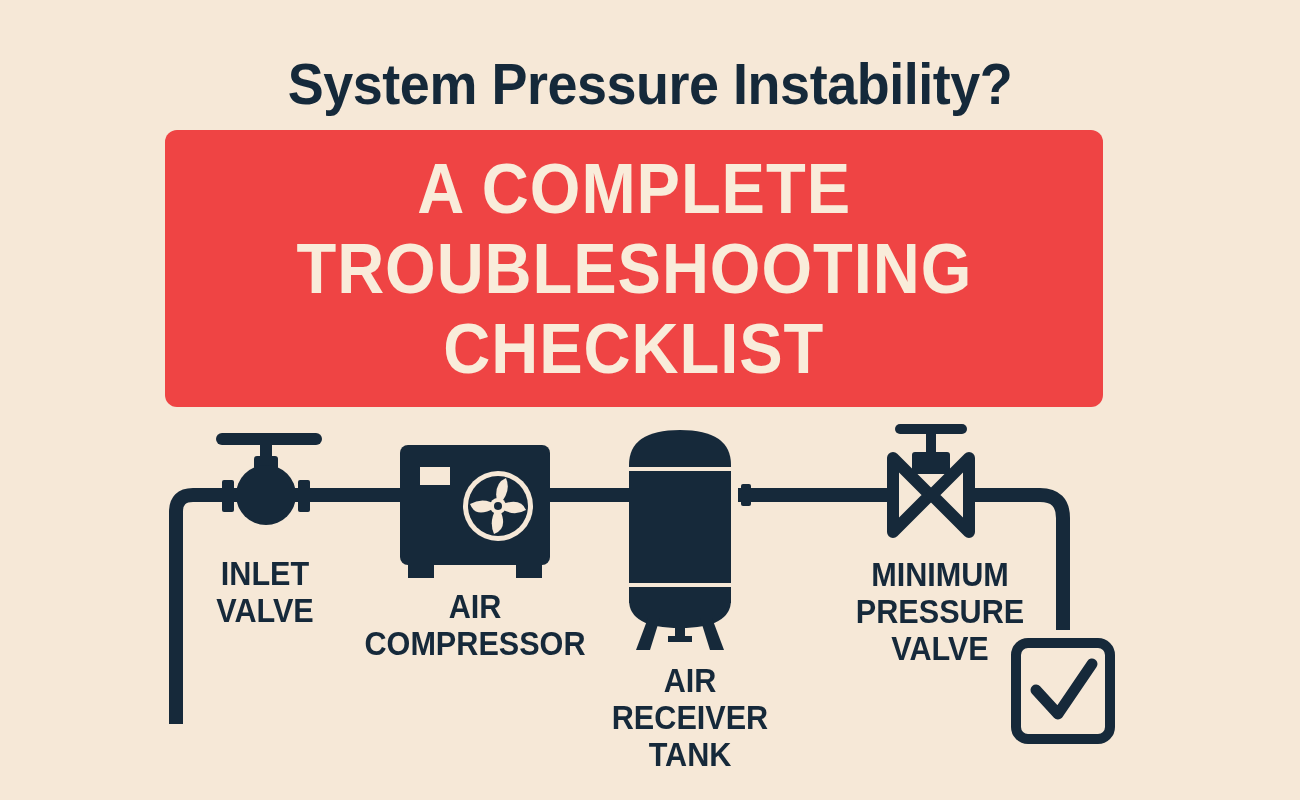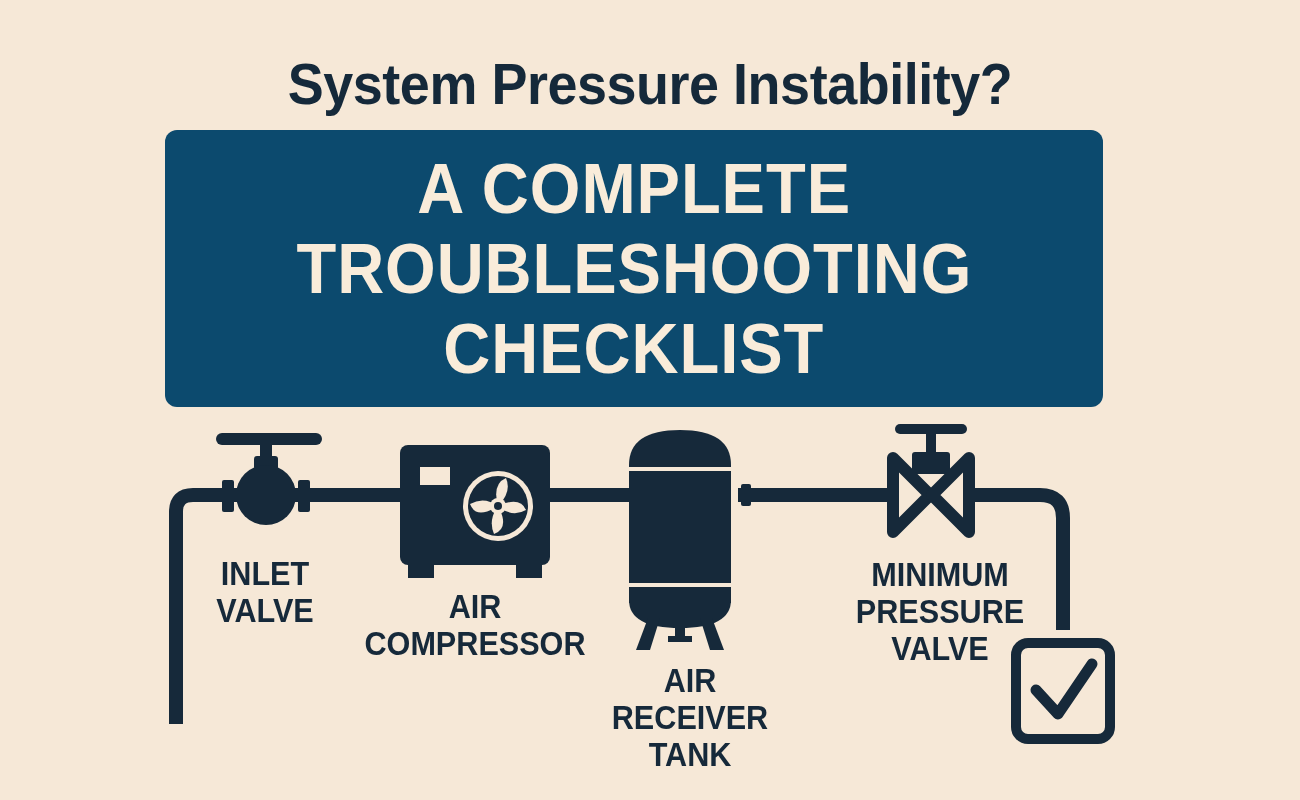--- a/index.html
+++ b/index.html
@@ -14,21 +14,21 @@
     position: absolute; left: 0; width: 1300px; top: 50px;
     text-align: center;
     font-size: 58px; font-weight: bold;
     letter-spacing: -0.5px;
     color: #15293a;
     transform: scaleX(0.93);
   }
   .banner {
     position: absolute; left: 165px; top: 130px;
     width: 938px; height: 277px;
-    background: #0c4a6e;
+    background: #ef4444;
     border-radius: 12px;
     display: flex; flex-direction: column; align-items: center; justify-content: center;
   }
   .banner-line {
     color: #f9ecda;
     font-size: 70px; font-weight: bold;
     line-height: 80px;
     letter-spacing: 1px;
     transform: scaleX(0.93);
   }

